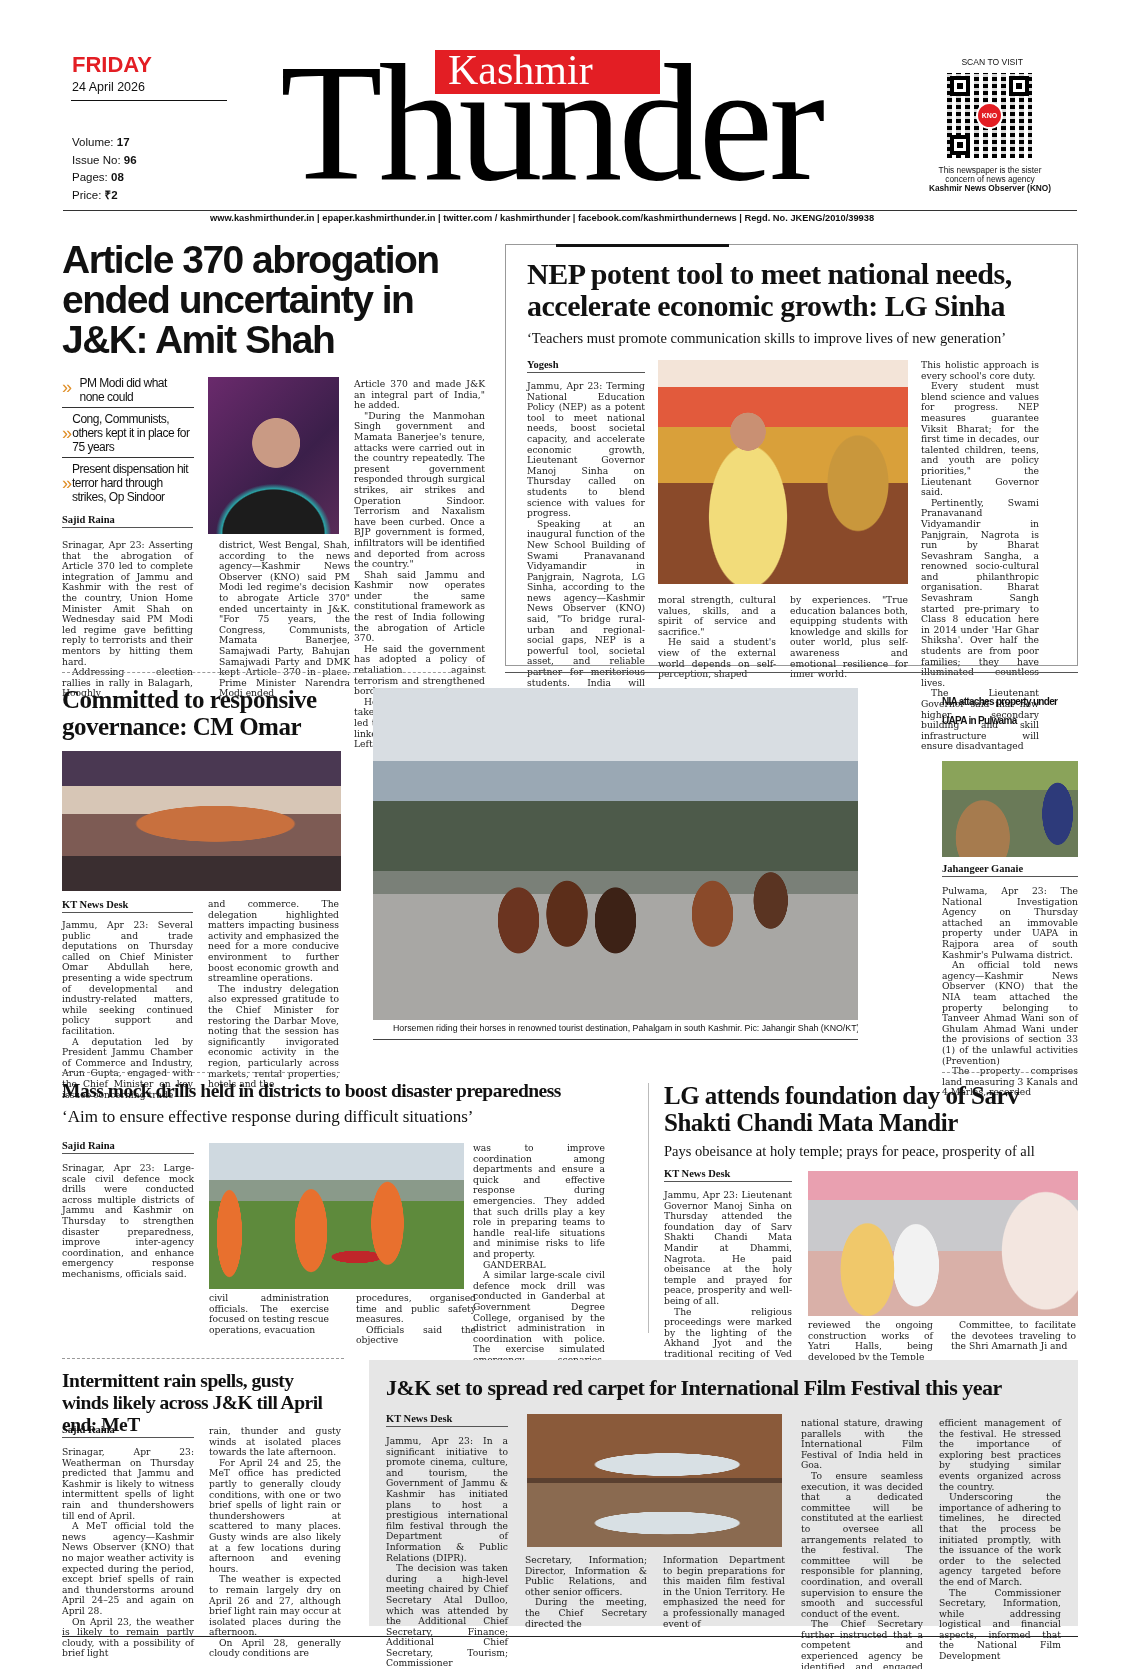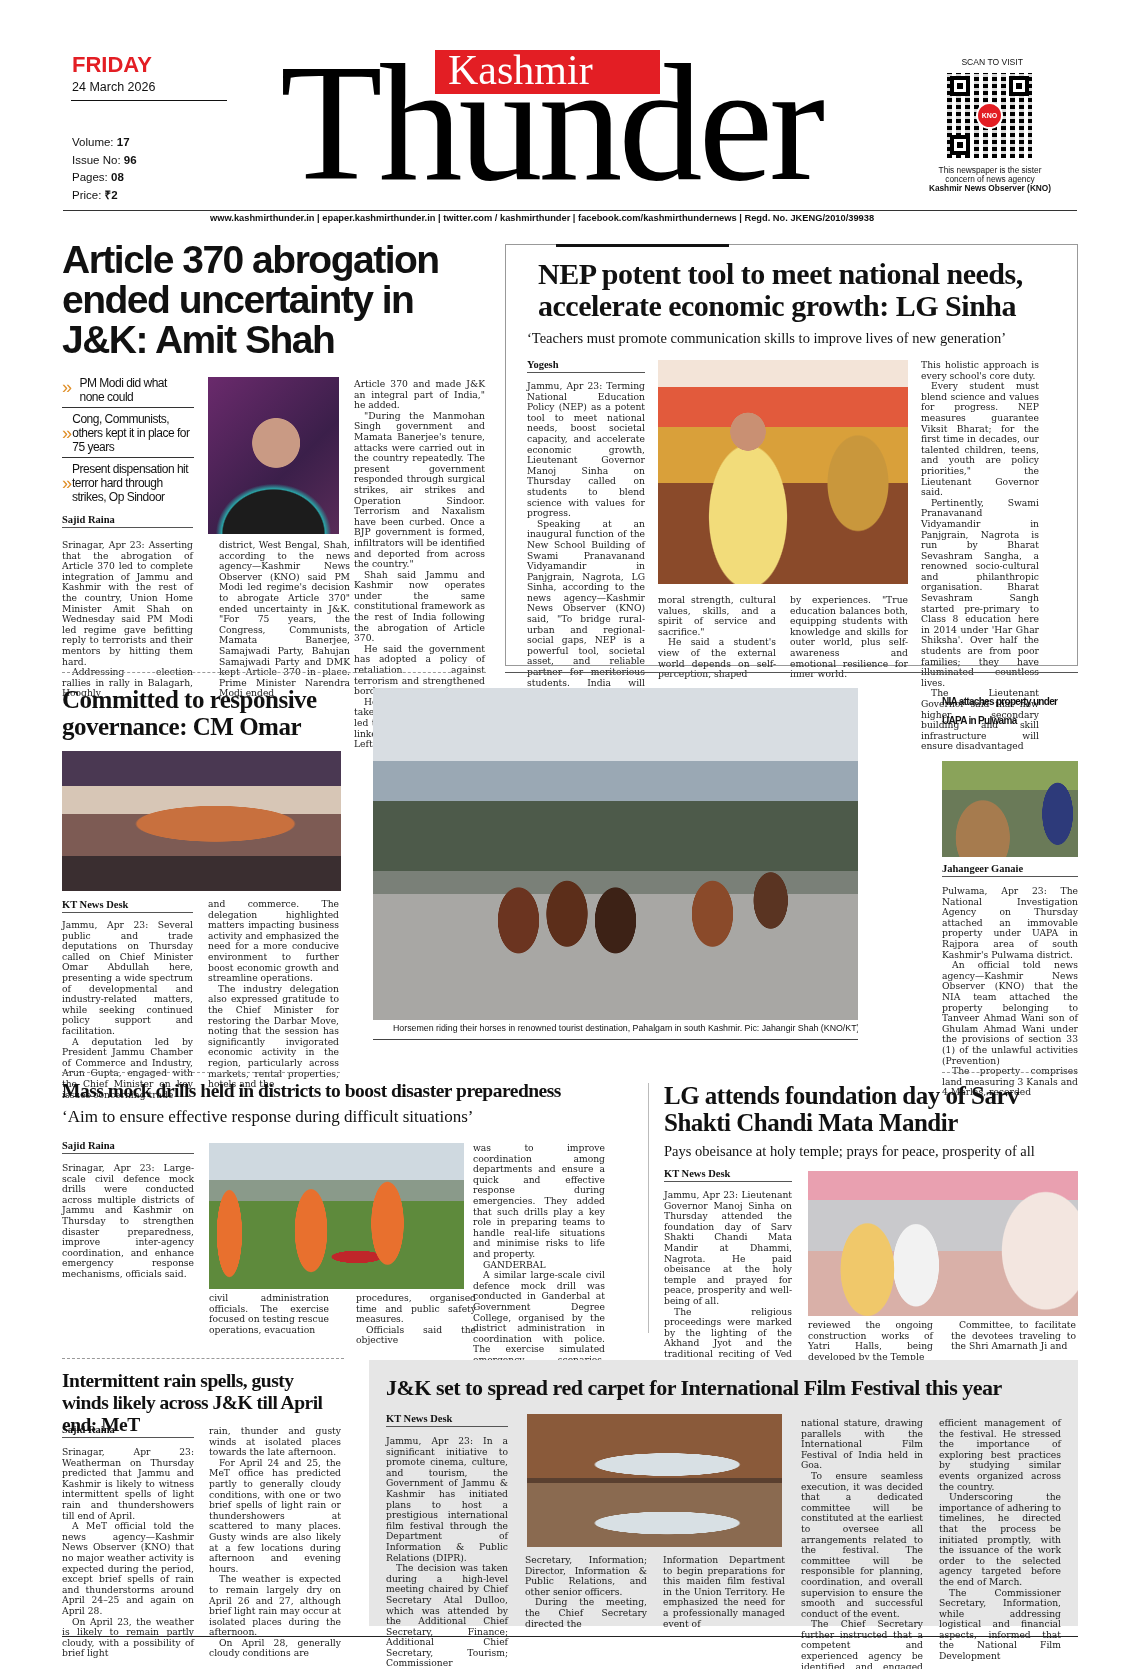--- a/index.html
+++ b/index.html
@@ -13,21 +13,21 @@
   .byline { font-family: "Liberation Serif", serif; font-weight: bold; font-size: 10.5px; border-bottom: 1.5px solid #555; padding-bottom: 2px; margin-bottom: 6px; }
   .photo { position: absolute; overflow: hidden; }
   .hd-serif { font-family: "Liberation Serif", serif; font-weight: bold; color: #111; letter-spacing: -0.5px; }
   .hd-sans { font-family: "Liberation Sans", sans-serif; font-weight: bold; color: #111; letter-spacing: -1.5px; }
   .dash { border-top: 1px dashed #999; }
 </style>
 </head>
 <body>
 
 <div class="abs sans" style="left:72px;top:52px;font-size:22px;font-weight:bold;color:#e31e24;">FRIDAY</div>
-<div class="abs sans" style="left:72px;top:80px;font-size:12.5px;">24 March 2026</div>
+<div class="abs sans" style="left:72px;top:80px;font-size:12.5px;">24 April 2026</div>
 <div class="abs" style="left:71px;top:100px;width:156px;border-top:1.5px solid #111;"></div>
 <div class="abs sans" style="left:72px;top:134px;font-size:11.5px;line-height:17.5px;">
   <div><span>Volume:</span> <b>17</b></div>
   <div><span>Issue No:</span> <b>96</b></div>
   <div><span>Pages:</span> <b>08</b></div>
   <div><span>Price:</span> <b>₹2</b></div>
 </div>
 
 <div class="abs serif" style="left:435px;top:50px;width:225px;height:44px;background:#e31e24;"></div>
 <div class="abs serif" style="left:448px;top:46px;font-size:42px;color:#fff;line-height:48px;">Kashmir</div>
@@ -85,21 +85,21 @@
 <div class="abs body-text" style="left:354px;top:379px;width:131px;">
   <p>Article 370 and made J&amp;K an integral part of India," he added.</p>
     <p>"During the Manmohan Singh government and Mamata Banerjee's tenure, attacks were carried out in the country repeatedly. The present government responded through surgical strikes, air strikes and Operation Sindoor. Terrorism and Naxalism have been curbed. Once a BJP government is formed, infiltrators will be identified and deported from across the country."</p>
     <p>Shah said Jammu and Kashmir now operates under the same constitutional framework as the rest of India following the abrogation of Article 370.</p>
     <p>He said the government has adopted a policy of retaliation against terrorism and strengthened border management.</p>
     <p>He added that steps taken in recent years have led to a decline in incidents linked to terrorism and Left-wing</p>
 </div>
 
 <div class="abs" style="left:505px;top:244px;width:573px;height:422px;border:1px solid #999;"></div>
 <div class="abs" style="left:556px;top:244px;width:173px;height:3px;background:#111;"></div>
-<div class="abs hd-serif" style="left:538px;top:258px;width:550px;font-size:30px;line-height:32px;">NEP potent tool to meet national needs, accelerate economic growth: LG Sinha</div>
+<div class="abs hd-serif" style="left:527px;top:258px;width:550px;font-size:30px;line-height:32px;">NEP potent tool to meet national needs, accelerate economic growth: LG Sinha</div>
 <div class="abs serif" style="left:527px;top:330px;font-size:14.5px;white-space:nowrap;">‘Teachers must promote communication skills to improve lives of new generation’</div>
 <div class="abs" style="left:527px;top:359px;width:118px;">
     <div class="byline">Yogesh</div>
   </div>
 <div class="abs body-text" style="left:527px;top:381px;width:118px;">
   <p>Jammu, Apr 23: Terming National Education Policy (NEP) as a potent tool to meet national needs, boost societal capacity, and accelerate economic growth, Lieutenant Governor Manoj Sinha on Thursday called on students to blend science with values for progress.</p>
     <p>Speaking at an inaugural function of the New School Building of Swami Pranavanand Vidyamandir in Panjgrain, Nagrota, LG Sinha, according to the news agency—Kashmir News Observer (KNO) said, "To bridge rural-urban and regional-social gaps, NEP is a powerful tool, societal asset, and reliable partner for meritorious students. India will emerge as a robust knowledge economy, nurturing generations with scientific temper,</p>
 </div>
 <div class="photo" style="left:658px;top:360px;width:250px;height:224px;background:radial-gradient(ellipse 10% 12% at 36% 32%,#c99073 0 70%,transparent 72%),radial-gradient(ellipse 22% 45% at 36% 70%,#f2dc7a 0 70%,transparent 72%),radial-gradient(ellipse 20% 35% at 80% 55%,#c9973c 0 60%,transparent 62%),linear-gradient(180deg,#f3e4d8 0 12%,#e25a3c 12% 30%,#d9a03a 30% 55%,#8a4a2a 55% 100%);"></div>
 <div class="abs body-text" style="left:658px;top:595px;width:118px;">

